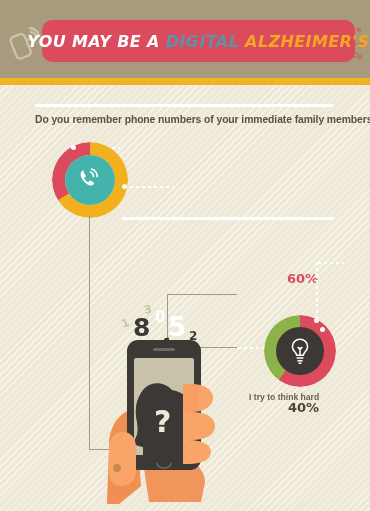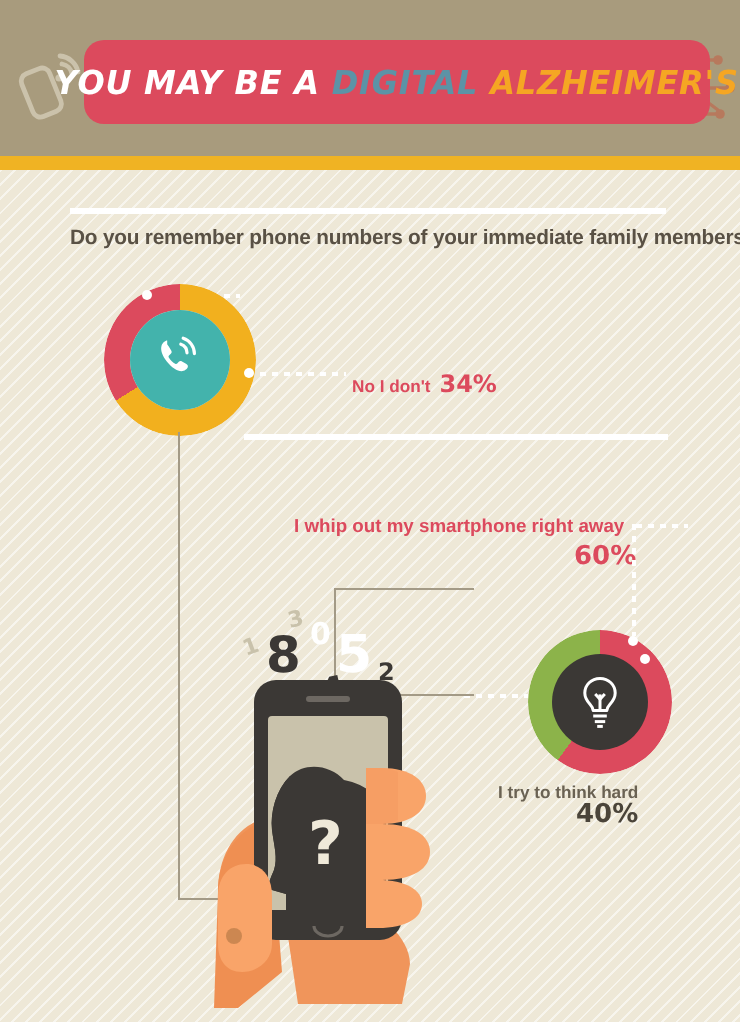--- a/index.html
+++ b/index.html
@@ -175,24 +175,20 @@
   <div id="title-pill">
     <div id="title-text"><span class="w">YOU MAY BE A </span><span class="d">DIGITAL </span><span class="a">ALZHEIMER'S</span></div>
   </div>
 
   <div class="white-rule" id="rule-1"></div>
   <div class="question" id="question-1">Do you remember phone numbers of your immediate family members?</div>
 
   <div class="leader-dots" id="c1-lead-a"></div>
   <div class="leader-dots" id="c1-lead-b"></div>
 
-  <div class="lbl" id="lbl-no">
-    <span class="t">No I don't</span>
-    <span class="p">34%</span>
-  </div>
 
   <div id="chart1">
     <div id="chart1-ring" style="background: conic-gradient(rgb(242, 176, 30) 0deg, rgb(242, 176, 30) 237.6deg, rgb(220, 74, 93) 237.6deg, rgb(220, 74, 93) 360deg); mask-image: radial-gradient(circle, transparent 0px, transparent 24px, rgb(0, 0, 0) 24.5px);"></div>
     <div id="chart1-hole"></div>
     <div id="chart1-center">
       <svg width="28" height="28" viewBox="0 0 28 28">
         <path fill="#ffffff" d="M7.6 4.2c-1 0-2.4 1.3-2.8 2.5-.7 2.1.3 5.1 2.6 8 2.3 2.9 5.2 4.9 7.4 4.9 1.3 0 2.9-1.1 3.1-2.1.2-.7-.1-1.1-.9-1.6l-2-1.2c-.7-.4-1.1-.3-1.6.2l-.8.9c-.3.3-.6.3-1 .1-1.1-.6-2.4-1.9-3.2-3.2-.2-.4-.2-.7.1-1l.9-.8c.5-.5.6-.9.2-1.6L8.4 7.3c-.4-.8-.8-1.1-.8-1.1z"></path>
         <g fill="none" stroke="#ffffff" stroke-width="1.6" stroke-linecap="round">
           <path d="M17.5 10.4a4.6 4.6 0 0 0-3.1-4.3"></path>
           <path d="M21.2 10.8a8.2 8.2 0 0 0-5.6-7.7"></path>
@@ -202,23 +198,20 @@
     <div class="dot-w" id="c1-dot-a"></div>
     <div class="dot-w" id="c1-dot-b"></div>
   </div>
 
   <div id="conn-left-v"></div>
   <div id="conn-left-h"></div>
   <div id="conn-left-dot"></div>
 
   <div class="white-rule" id="rule-2"></div>
 
-  <div id="lbl-whip">
-    <span class="t">I whip out my smartphone right away</span>
-  </div>
   <div id="lbl-60">
     <span class="p">60%</span>
   </div>
 
   <div class="leader-dots" id="c2-lead-h"></div>
   <div id="c2-lead-top"></div>
   <div class="leader-dots" id="c2-lead-left"></div>
 
   <div id="lbl-think">
     <span class="t">I try to think hard</span>

